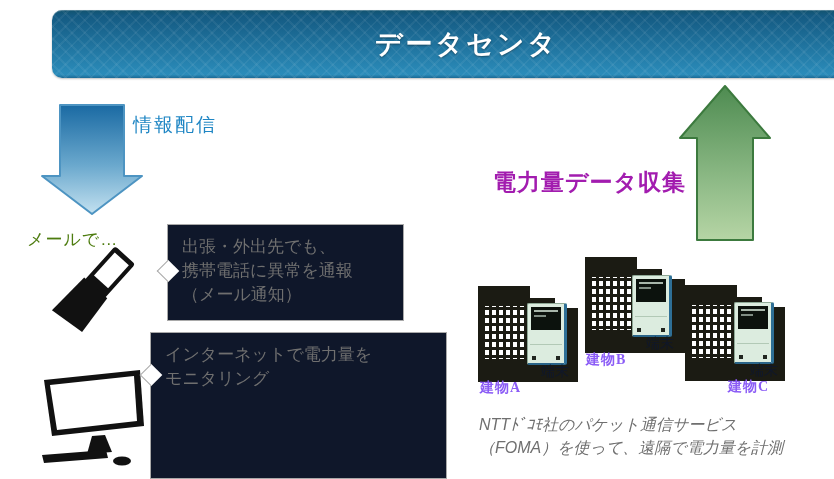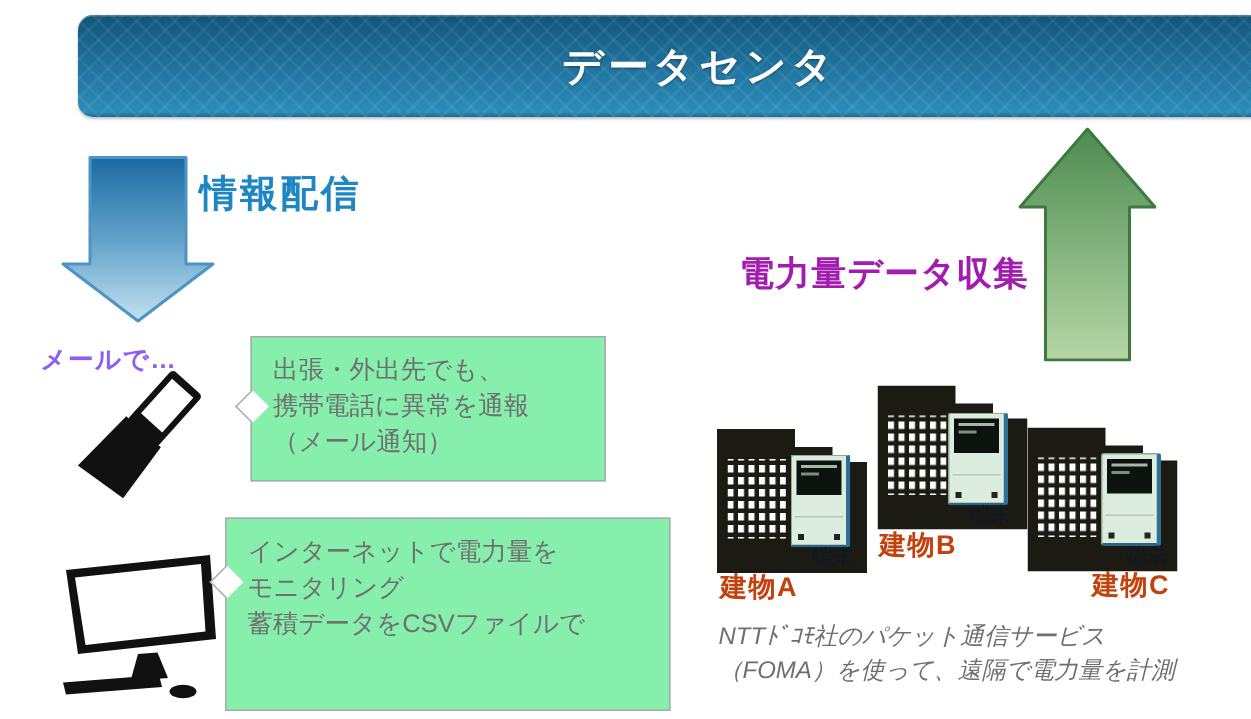--- a/index.html
+++ b/index.html
@@ -14,29 +14,29 @@
     background-image:
       repeating-linear-gradient(45deg, rgba(255,255,255,.055) 0 2px, rgba(0,0,0,0) 2px 9px),
       repeating-linear-gradient(-45deg, rgba(255,255,255,.055) 0 2px, rgba(0,0,0,0) 2px 9px),
       linear-gradient(#12536e,#145a82 8%,#2b8cba 95%,#1b6a96);
     box-shadow:inset 0 1px 0 rgba(255,255,255,.25), 0 1px 2px rgba(0,0,0,.25);
     display:flex;align-items:center;justify-content:center;
   }
   .dc-header span{color:#fff;font-size:27px;font-weight:bold;letter-spacing:3px;
     text-shadow:0 1px 2px rgba(0,0,0,.4);}
   
-  .label-down{position:absolute;left:133px;top:112px;font-size:25px;font-weight:bold;color:#1f86c4;letter-spacing:2px;}
+  .label-down{position:absolute;left:133px;top:112px;font-size:19px;font-weight:normal;color:#1f86c4;letter-spacing:2px;}
   .label-up{position:absolute;left:493px;top:167px;font-size:23px;font-weight:bold;color:#a21caf;letter-spacing:1px;}
   
   .arrow{position:absolute;}
   
-  .blue-label{position:absolute;font-size:17px;font-weight:bold;color:#8b5cf6;letter-spacing:1px;}
+  .blue-label{position:absolute;font-size:17px;font-weight:normal;color:#4d7c0f;letter-spacing:1px;}
   
   .bubble{
-    position:absolute;background:#86efac;border:1.5px solid #a9a9a9;
+    position:absolute;background:#0f172a;border:1.5px solid #a9a9a9;
     padding:10px 14px;box-sizing:border-box;
   }
   .bubble .line{font-size:17px;line-height:24px;color:#6f6f6f;font-weight:500;white-space:nowrap;}
   .bubble .tail{
     position:absolute;left:-8.5px;width:15px;height:15px;background:#fff;
     border-left:1.5px solid #a9a9a9;border-bottom:1.5px solid #a9a9a9;
     transform:rotate(45deg);
   }
   
   .building{position:absolute;width:100px;height:96px;}
@@ -44,21 +44,21 @@
     position:absolute;width:40px;height:62px;background:#dcecdf;
     border:1px solid #8fa996;border-right:3px solid #2e6f96;border-bottom:2px solid #2a6488;
     border-radius:2px;box-sizing:border-box;
   }
   .terminal .scr{position:absolute;left:3px;top:3px;right:3px;height:23px;background:#0c120d;}
   .terminal .scr i{display:block;height:2px;background:#cfe0d2;margin:3px 3px 0 3px;opacity:.8;}
   .terminal .scr i.short{width:12px;opacity:.6;}
   .terminal .split{position:absolute;left:2px;right:2px;top:40px;height:1px;background:#b2c9b6;}
   .terminal .dot{position:absolute;bottom:3px;width:4px;height:4px;background:#20251f;}
   .terminal .dot.l{left:4px;} .terminal .dot.r{right:4px;}
-  .bldg-label{position:absolute;font-size:18px;font-weight:bold;color:#c2410c;letter-spacing:1px;}
+  .bldg-label{position:absolute;font-size:14px;font-weight:bold;color:#8b5cf6;letter-spacing:1px;font-family:Liberation Serif, serif;}
   .term-label{position:absolute;font-size:14px;color:#0f172a;font-weight:500;}
   
   .footnote{position:absolute;left:479px;top:413px;font-style:italic;}
   .footnote .line{font-size:16px;line-height:23px;color:#6f6f6f;font-weight:500;white-space:nowrap;}
 </style>
 </head>
 <body>
 
 <div id="canvas">
 
@@ -111,25 +111,24 @@
 
 
   <svg class="arrow" style="left:36px;top:366px;" width="122" height="106" viewBox="0 0 122 106">
     <polygon points="8,14 104,4 108,60 16,70" fill="#111"></polygon>
     <polygon points="14,19 98,10 101,55 21,64" fill="#fff"></polygon>
     <polygon points="56,70 69,69 76,86 51,88" fill="#111"></polygon>
     <polygon points="6,89 70,84 72,92 8,97" fill="#111"></polygon>
     <ellipse cx="86" cy="95" rx="9" ry="4.5" fill="#111"></ellipse>
   </svg>
 
-  <div class="bubble" style="left:150px;top:345px;width:297px;height:129px;">
+  <div class="bubble" style="left:150px;top:332px;width:297px;height:147px;">
     <div class="tail" style="top:34px;"></div>
     <div class="line">インターネットで電力量を</div>
     <div class="line">モニタリング</div>
-    <div class="line">蓄積データをCSVファイルで</div>
   </div>
 
   <svg class="building" style="left:478px;top:286px;" viewBox="0 0 100 96">
     <defs>
         <pattern id="winA" width="7" height="8" patternUnits="userSpaceOnUse">
       <rect width="4" height="5" fill="#fff"></rect>
         </pattern>
       </defs>
     <polygon points="0,0 52,0 52,12 77,12 77,22 100,22 100,96 0,96" fill="#1b1b13"></polygon>
     <rect x="7" y="20" width="39" height="53" fill="url(#winA)"></rect>

